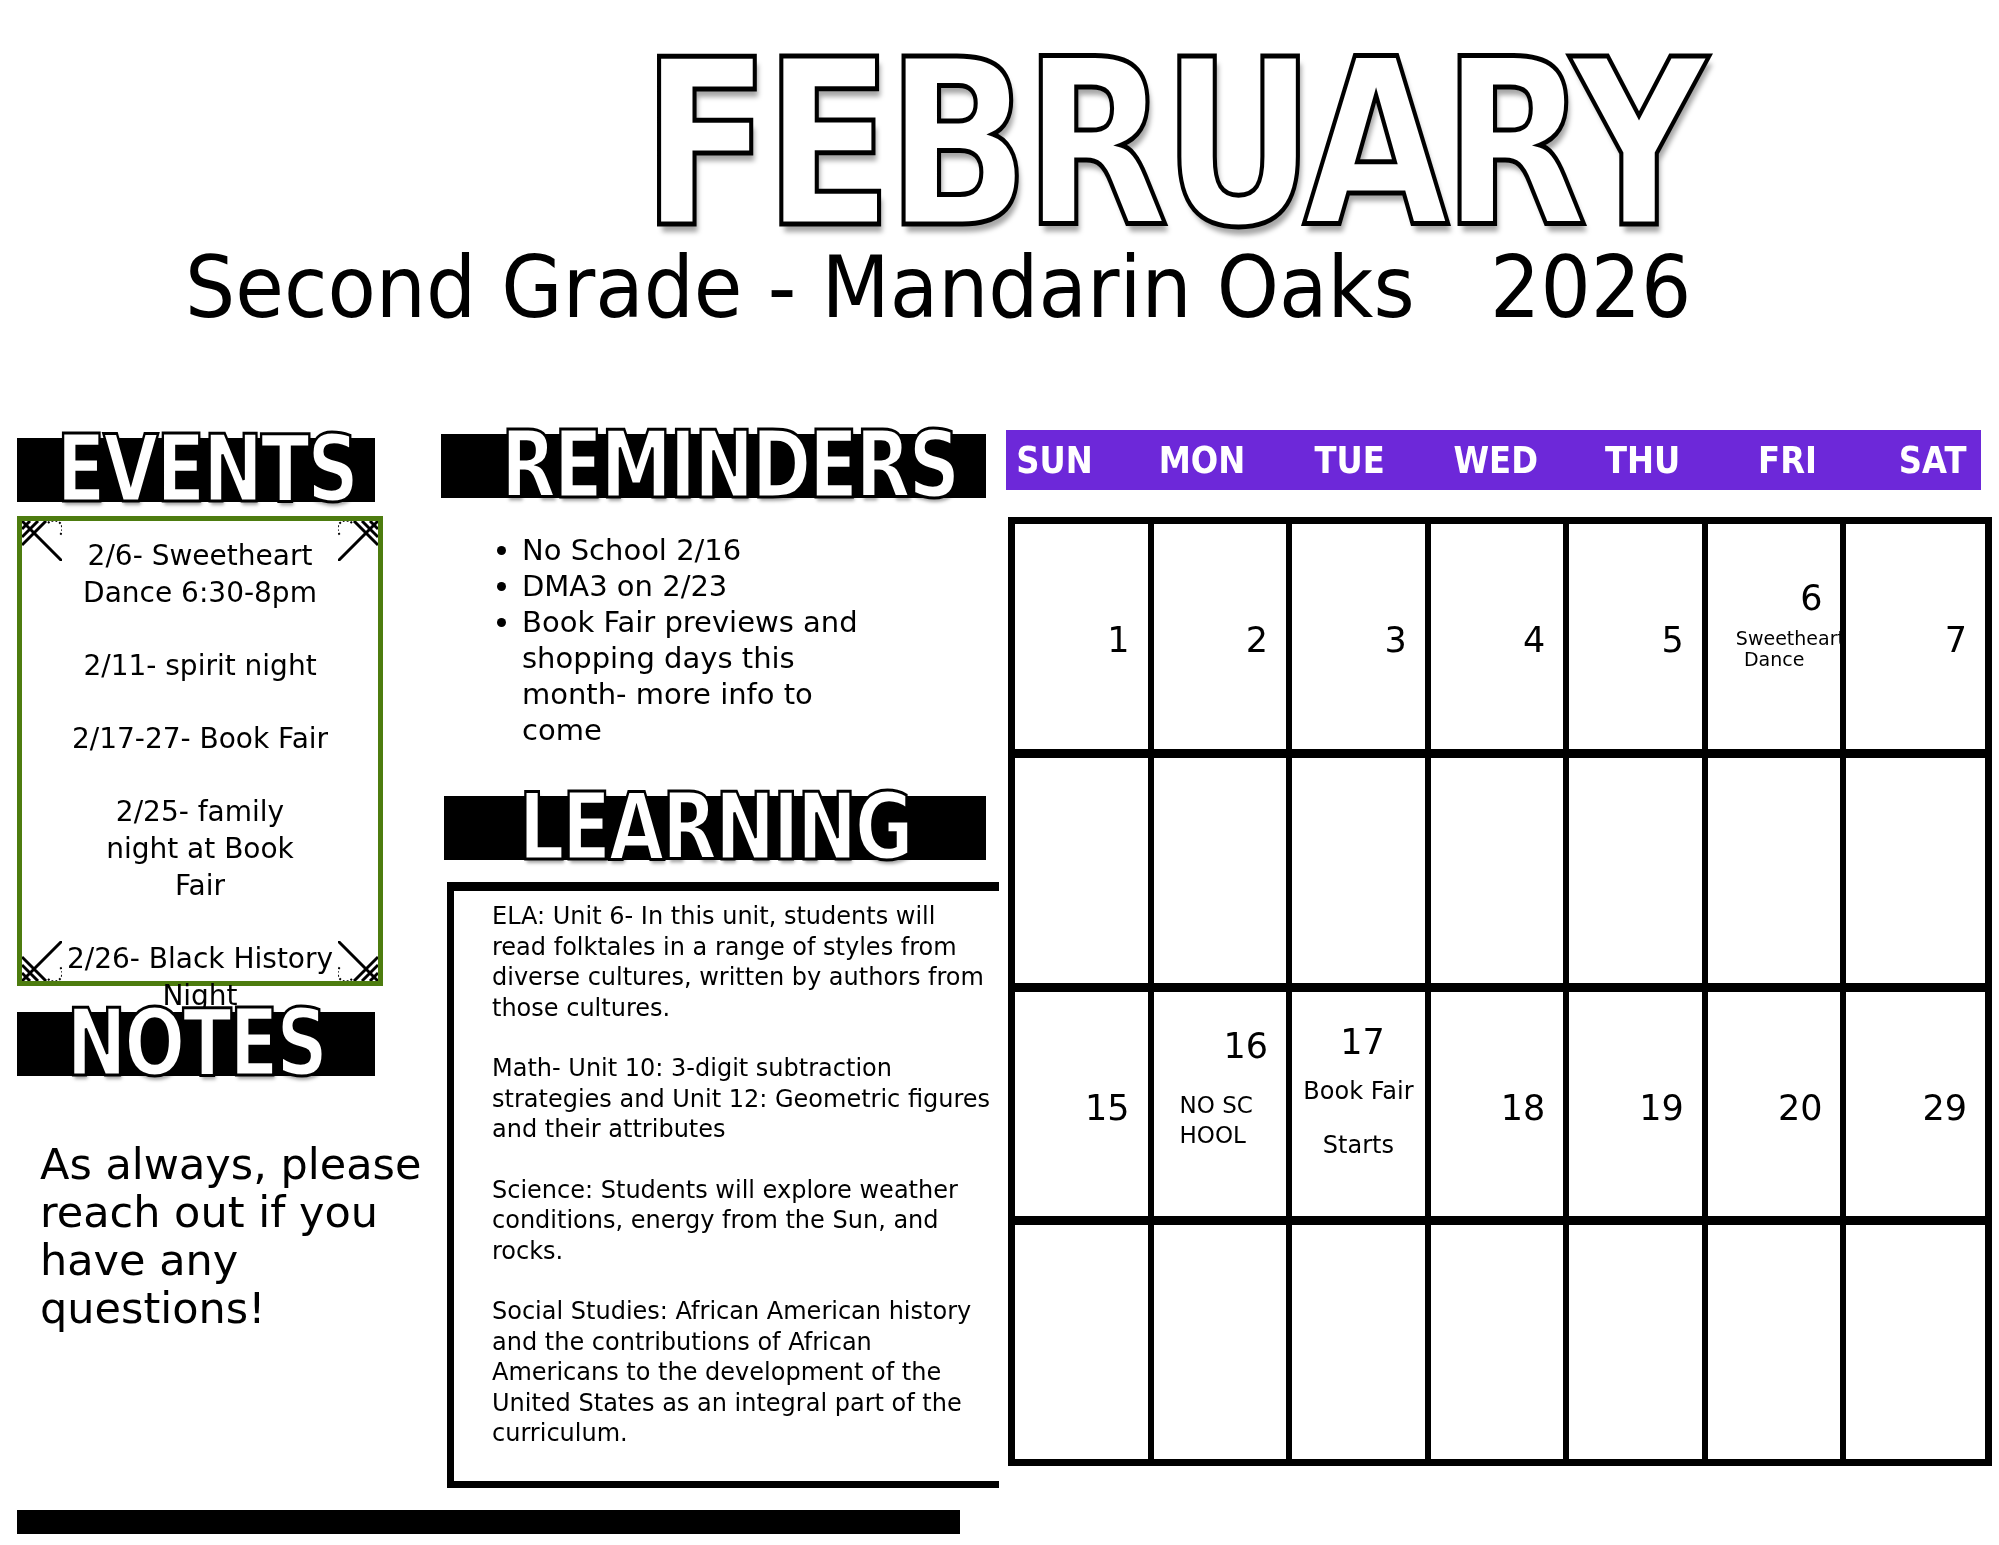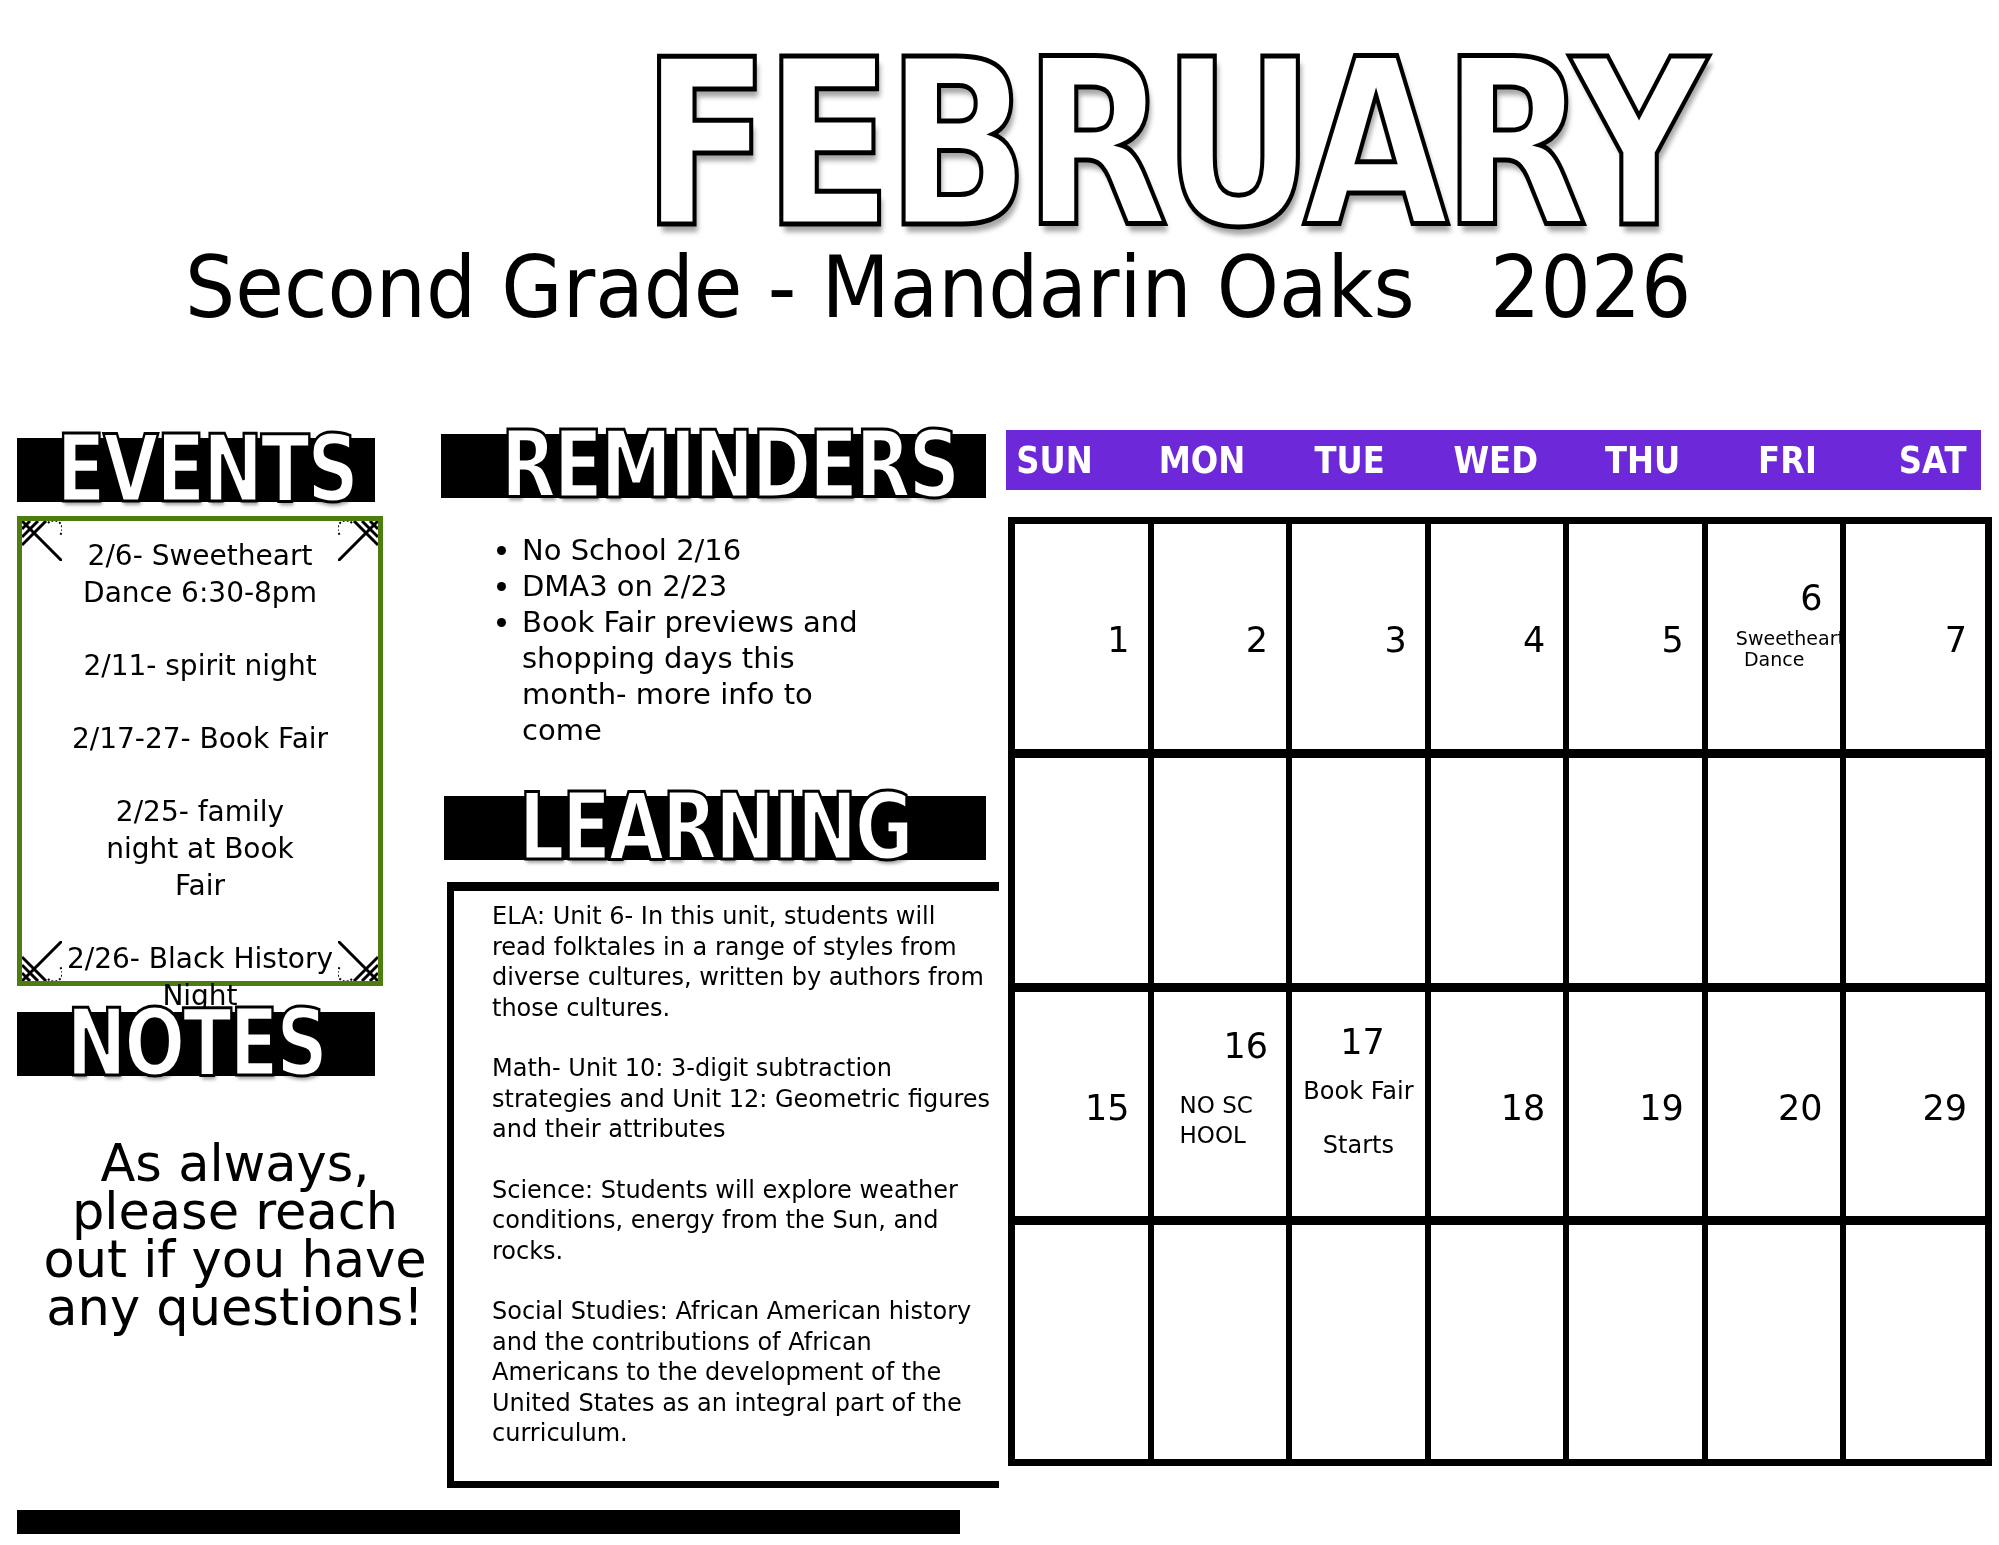--- a/index.html
+++ b/index.html
@@ -34,22 +34,22 @@
 
   
   .events-box { left: 17px; top: 516px; width: 356px; height: 460px;
     border: 5px solid #4d7c0f; }
   .corner { position: absolute; width: 40px; height: 40px; }
   .events-list { position: absolute; top: 16px; left: 0; right: 0; text-align: center;
     font-size: 28px; line-height: 37px; }
   .events-list .item { margin-bottom: 36px; padding: 0 20px; }
 
   
-  .notes-text { left: 40px; top: 1140px; width: 390px; text-align: center;
-    font-size: 51px; line-height: 48px; }
+  .notes-text { left: 40px; top: 1140px; width: 390px; text-align: left;
+    font-size: 43px; line-height: 48px; }
 
   
   .reminders { left: 486px; top: 532px; width: 480px; font-size: 29px; line-height: 36px; }
   .reminders ul { margin: 0; padding-left: 36px; }
   .reminders li { margin: 0; }
 
   
   .learning-box { left: 447px; top: 882px; width: 545px; height: 590px;
     border-top: 9px solid #000; border-left: 7px solid #000; border-bottom: 7px solid #000; }
   .learning-text { position: absolute; left: 22px; top: 10px; width: 520px;

